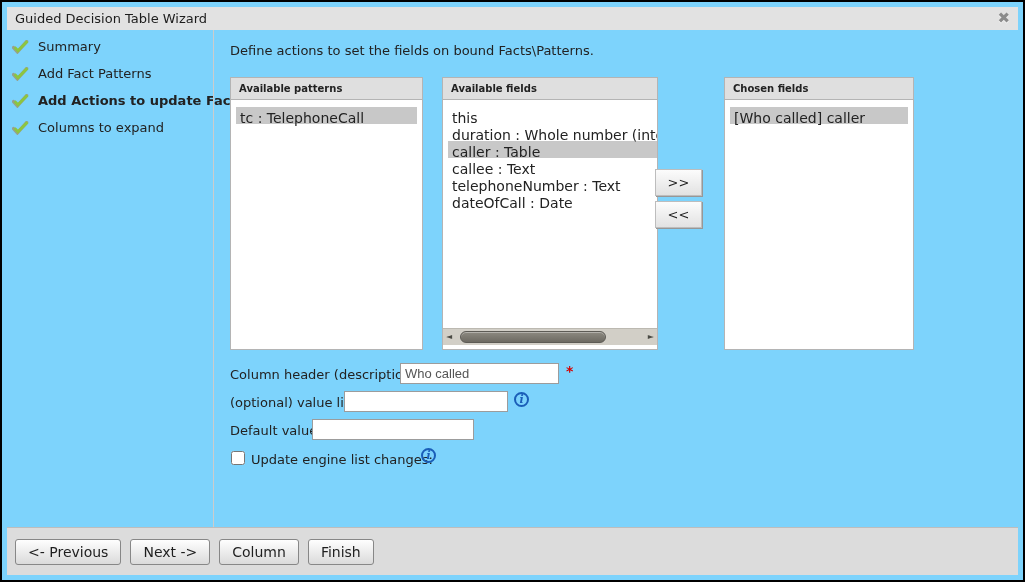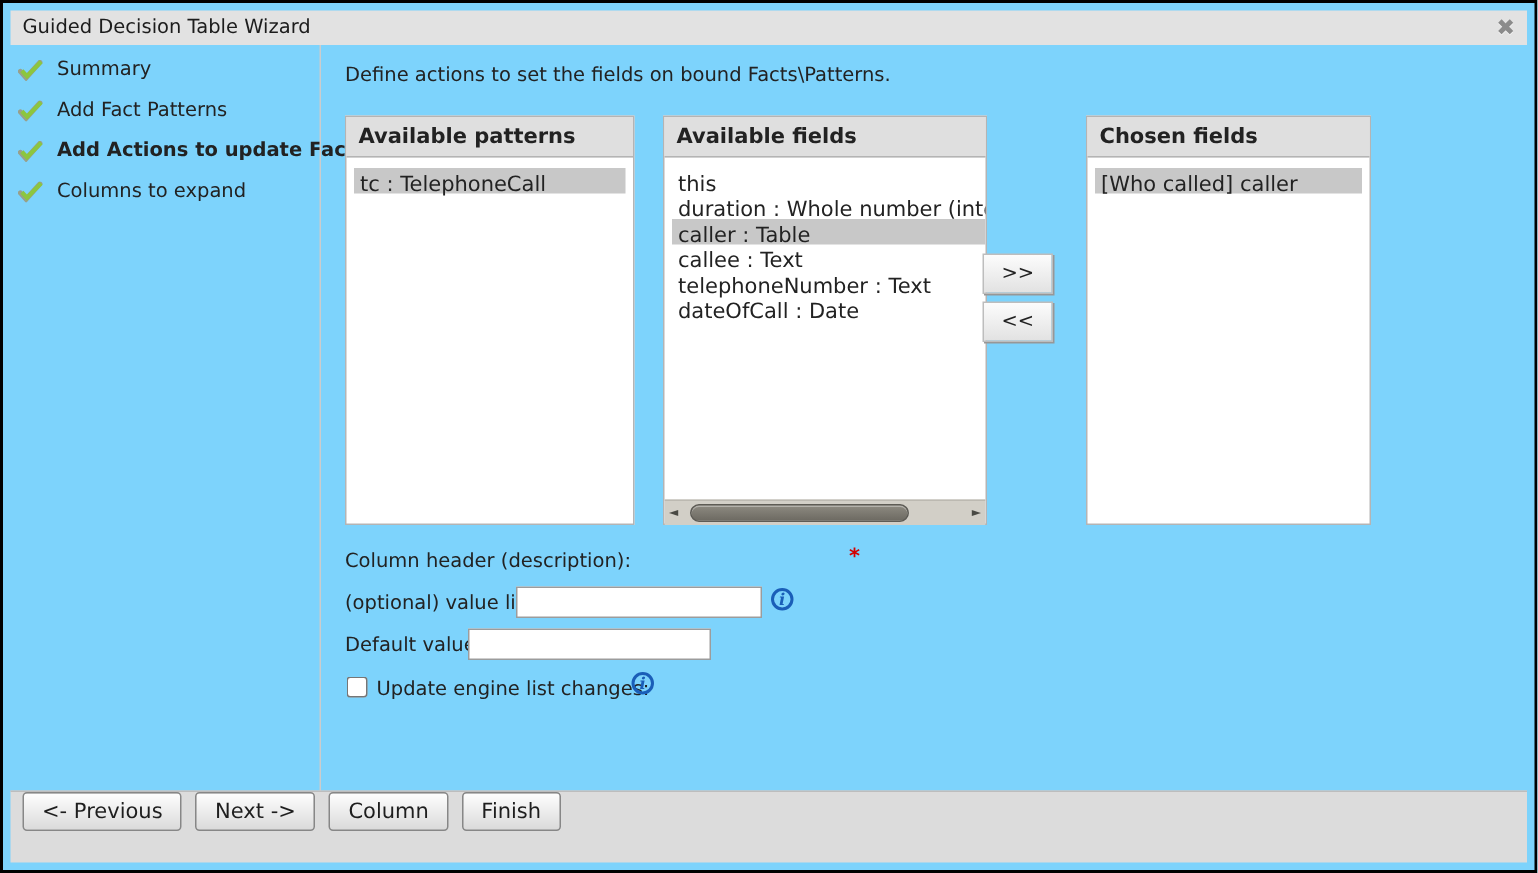--- a/index.html
+++ b/index.html
@@ -69,21 +69,21 @@
     position: absolute;
     top: 75px;
     border: 1px solid #b4b4b4;
     background: #ffffff;
   }
   .listbox .list-header {
     background: #dfdfdf;
     border-bottom: 1px solid #b4b4b4;
     font-weight: bold;
     padding: 5px 24px 5px 8px;
-    font-size: 14px;
+    font-size: 10px;
   }
   .listbox .list-body {
     position: relative;
     padding-top: 7px;
     overflow: hidden;
     height: calc(100% - 26px);
   }
   .list-item {
     height: 17px;
     line-height: 17px;
@@ -183,20 +183,21 @@
     cursor: pointer;
   }
   
   .footer {
     position: absolute;
     left: 5px; right: 5px; bottom: 5px;
     height: 48px;
     background: #dcdcdc;
     border-top: 1px solid #bdbdbd;
     display: flex;
+    align-items: center;
     gap: 9px;
     padding-left: 8px;
   }
   .footer-btn {
     height: 26px;
     padding: 0 12px;
     background: linear-gradient(#fefefe, #dadada);
     border: 1px solid #878787;
     border-radius: 3px;
     font-family: inherit;
@@ -278,20 +279,21 @@
   <button class="transfer-btn" id="btn-remove">&lt;&lt;</button>
 
   <div class="listbox" id="chosen-fields">
     <div class="list-header">Chosen fields</div>
     <div class="list-body">
       <div class="list-item selected">[Who called] caller</div>
     </div>
   </div>
 
   <div class="form-label" style="left:228px; top:365px;">Column header (description):</div>
+  <input class="text-input" style="left: 398px; top: 361px; width: 159px;" type="text" value="Who called">
   <span class="required-marker" style="left:564px; top:361px;">*</span>
 
   <div class="form-label" style="left:228px; top:393px;">(optional) value list:</div>
   <input class="text-input" style="left: 342px; top: 389px; width: 164px;" type="text" value="">
   <span class="info-icon" style="left:512px; top:390px;">i</span>
 
   <div class="form-label" style="left:228px; top:421px;">Default value:</div>
   <input class="text-input" style="left: 310px; top: 417px; width: 162px;" type="text" value="">
 
   <input class="checkbox" type="checkbox" style="">

